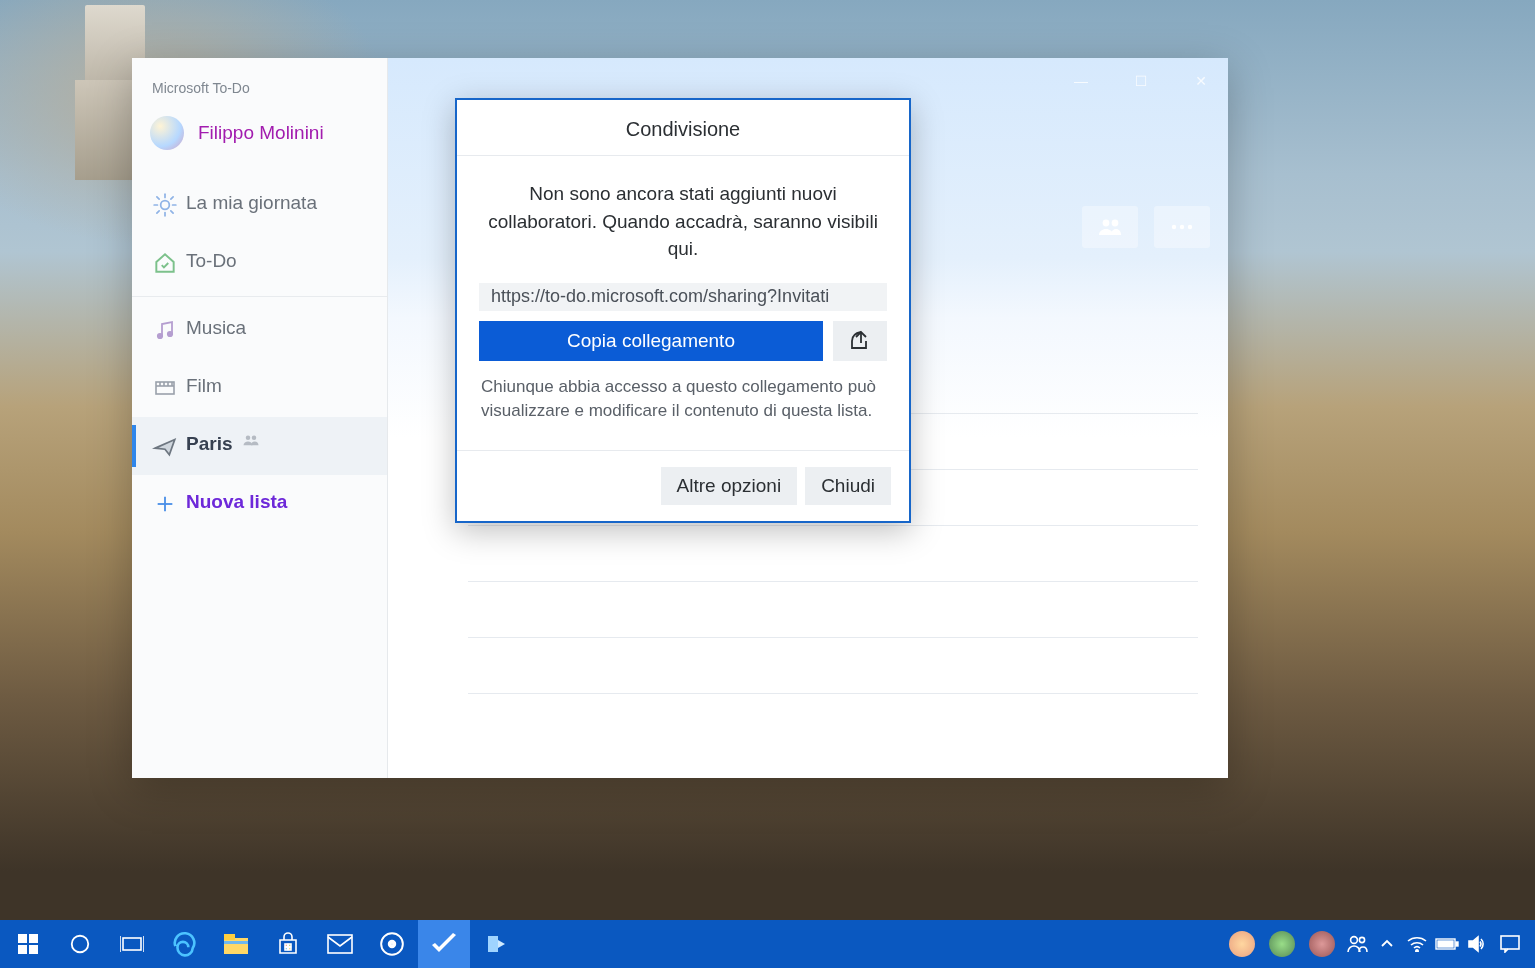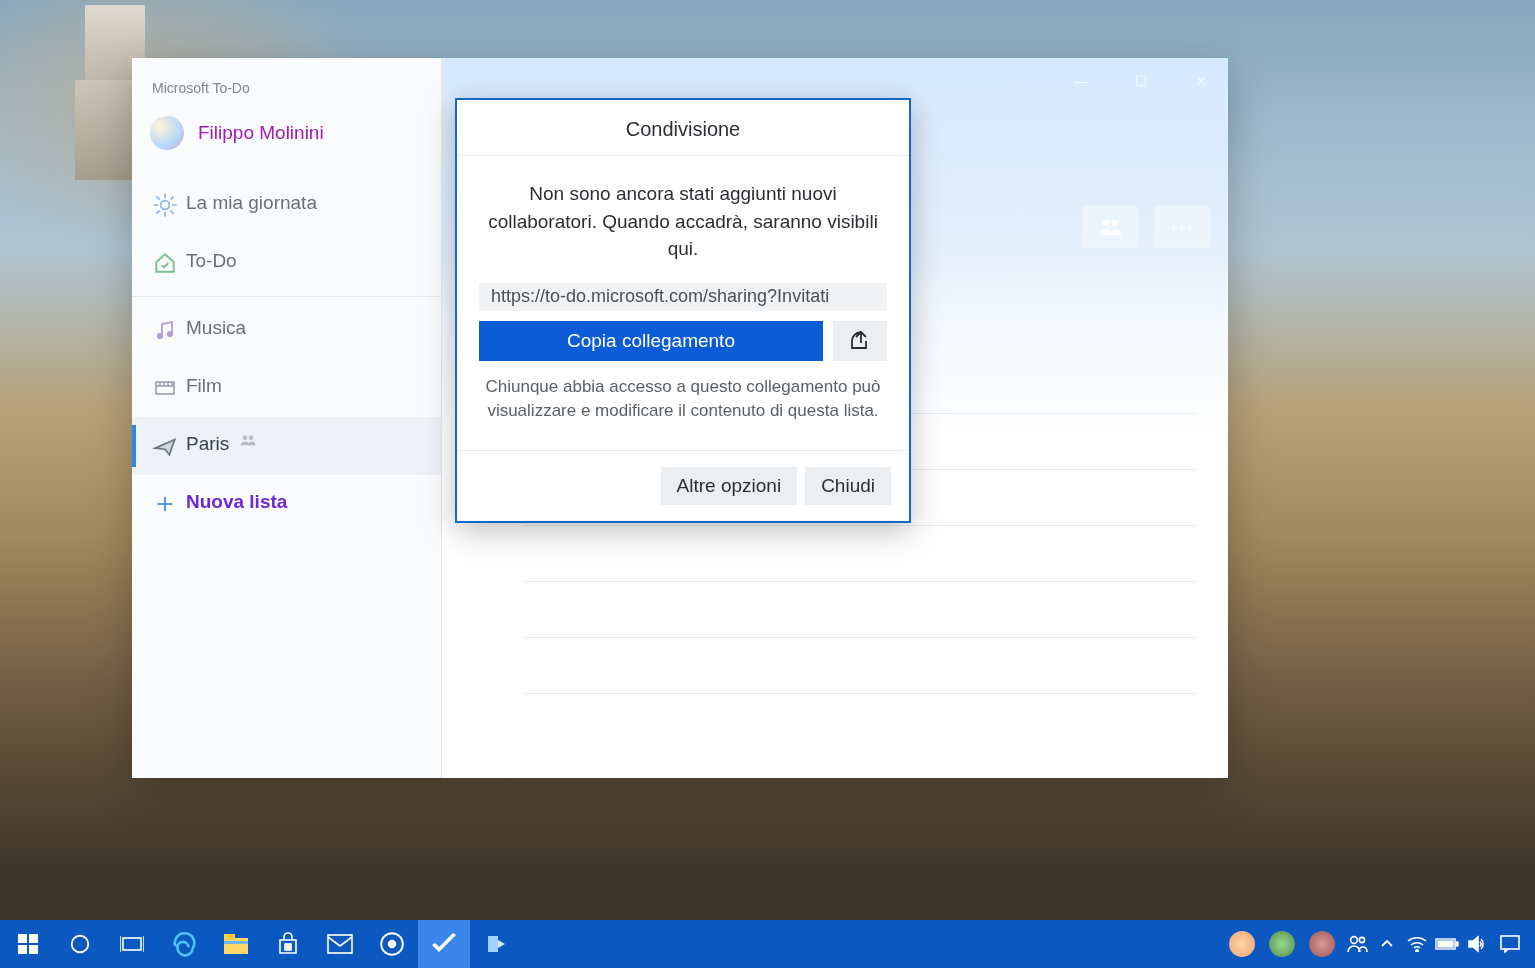--- a/index.html
+++ b/index.html
@@ -30,21 +30,21 @@
     position: absolute;
     left: 132px; top: 58px;
     width: 1096px; height: 720px;
     background: #f0f6fd;
     border-radius: 0;
     box-shadow: 0 10px 40px rgba(0,0,0,.25);
     display: flex;
     overflow: visible;
   }
   .sidebar {
-    width: 310px; background: #fafbfc;
+    width: 256px; background: #fafbfc;
     border-right: 1px solid #e6e9ec;
     display:flex; flex-direction:column;
     padding-top: 6px;
   }
   .app-title { font-size: 14px; color:#7f8790; padding: 16px 20px 10px; }
   .profile { display:flex; align-items:center; gap:14px; padding: 10px 18px 22px; }
   .avatar-blob {
     width:34px;height:34px;border-radius:50%;
     background: radial-gradient(circle at 30% 30%, #fff4d5,#b6d8ff 60%,#cfa0c3);
   }
@@ -124,21 +124,21 @@
   }
   .copy-row { display:flex; gap:10px; margin-top:10px; }
   .btn-copy {
     flex:1; height:40px; background:#0b5cd6; color:#fff;
     border:none; font-size:19px; cursor:pointer;
   }
   .btn-share-out {
     width:54px; height:40px; background:#eceff2; border:none; cursor:pointer;
     display:flex; align-items:center;justify-content:center; color:#3a3f46;
   }
-  .share-note { text-align:center; font-size:17px; color:#5a6068; line-height:1.45; padding:14px 2px 18px; }
+  .share-note { font-size:17px; color:#5a6068; line-height:1.45; padding:14px 2px 18px; }
   .modal-footer {
     border-top:1px solid #e7eaee;
     display:flex; justify-content:flex-end; gap:8px;
     padding:16px 18px;
   }
   .btn-sec {
     background:#eceff2; border:none; color:#2b2f33;
     font-size:19px; padding:8px 16px; cursor:pointer;
   }
 
@@ -237,21 +237,21 @@
         </span>
         <span>Film</span>
       </div>
 
       <div class="nav-item selected">
         <span class="ic">
           <svg width="26" height="26" viewBox="0 0 24 24" fill="none" stroke="#6d7680" stroke-width="1.6">
             <path d="M3 14 L21 6 L16 20 L12 15 L3 14 Z" fill="#cfd6dd"></path>
           </svg>
         </span>
-        <span style="font-weight:400;color:#374151">Paris</span>
+        <span style="font-weight:700;color:#374151">Paris</span>
         <span class="shared-mark">
           <svg width="18" height="14" viewBox="0 0 24 16" fill="#b5bbc3">
               <circle cx="8" cy="5" r="3"></circle>
               <circle cx="16" cy="5" r="3"></circle>
               <path d="M2 15c0-3 3-5 6-5s6 2 6 5"></path>
               <path d="M12 15c0-3 2-5 5-5s5 2 5 5"></path>
             </svg>
         </span>
       </div>
 

